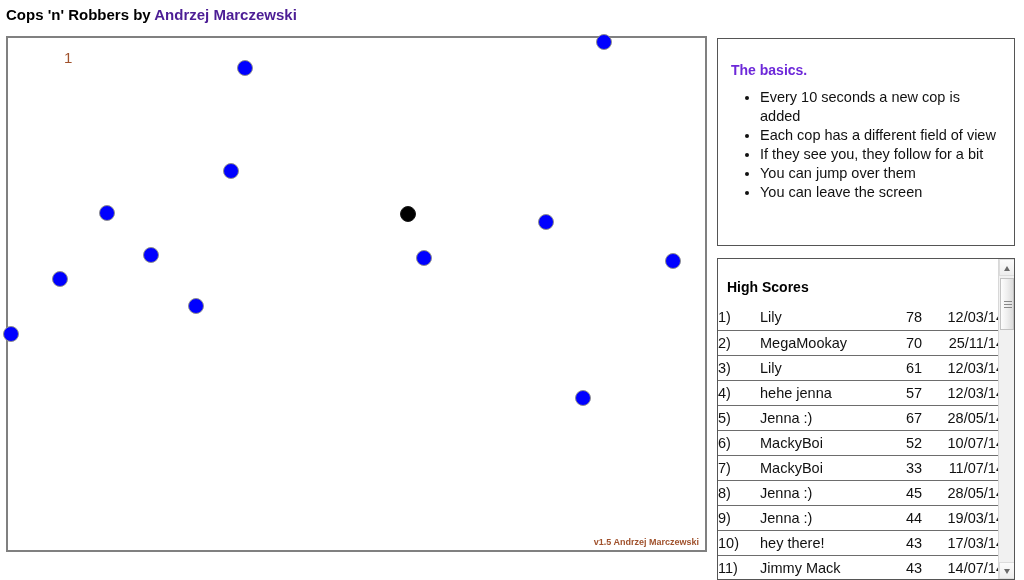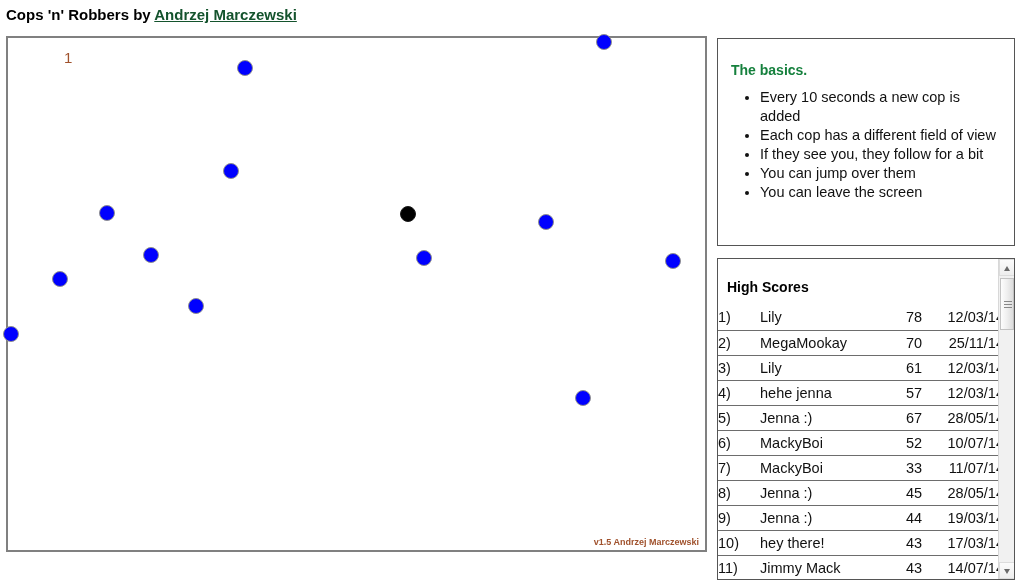--- a/index.html
+++ b/index.html
@@ -13,22 +13,21 @@
 
   #page-title {
     position: absolute;
     left: 6px; top: 6px;
     font-size: 15px;
     font-weight: bold;
     color: #000000;
     white-space: nowrap;
   }
   #page-title .author-link {
-    color: #14532d;
-    text-decoration: underline;
+    color: #4c1d95;
     cursor: pointer;
     margin-top: 6px;
   }
 
   
   #game-canvas {
     position: absolute;
     left: 6px; top: 36px;
     width: 701px; height: 516px;
     background: #ffffff;
@@ -64,21 +63,21 @@
     left: 717px; top: 38px;
     width: 298px; height: 208px;
     border: 1px solid #555555;
     background: #ffffff;
     padding: 0;
   }
   #basics-title {
     margin: 23px 0 0 13px;
     font-size: 14px;
     font-weight: bold;
-    color: #15803d;
+    color: #6d28d9;
   }
   #basics-list {
     margin: 10px 0 0 0;
     padding: 0 10px 0 42px;
     list-style: disc;
   }
   #basics-list li {
     font-size: 14.5px;
     color: #111111;
     line-height: 19px;

